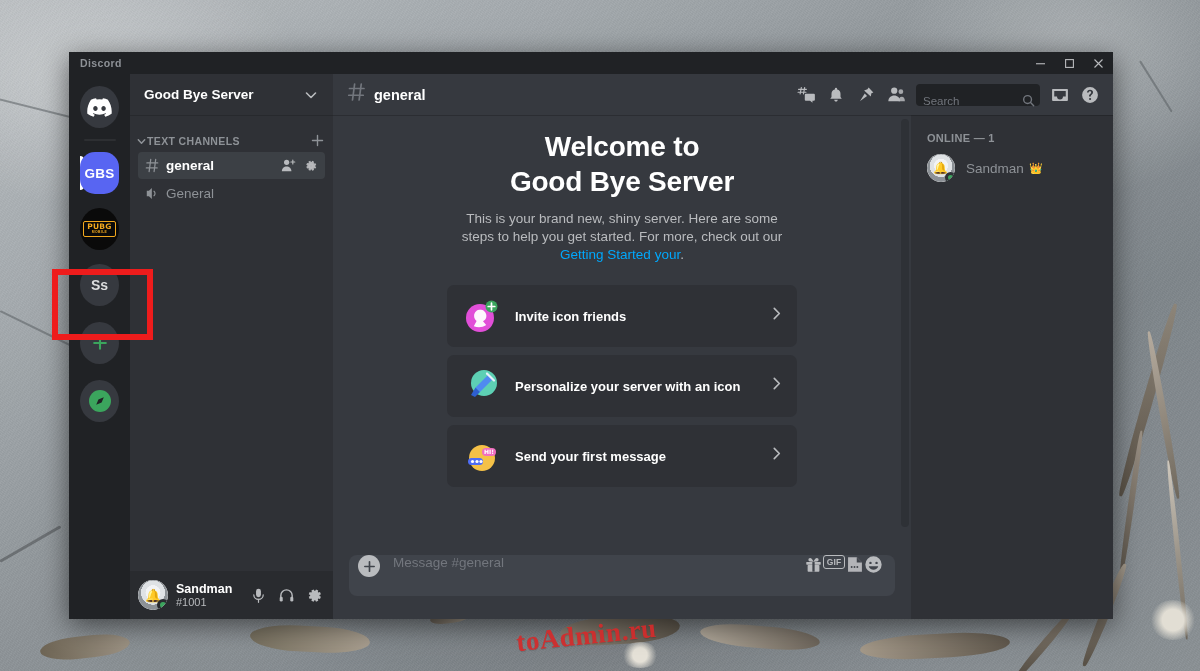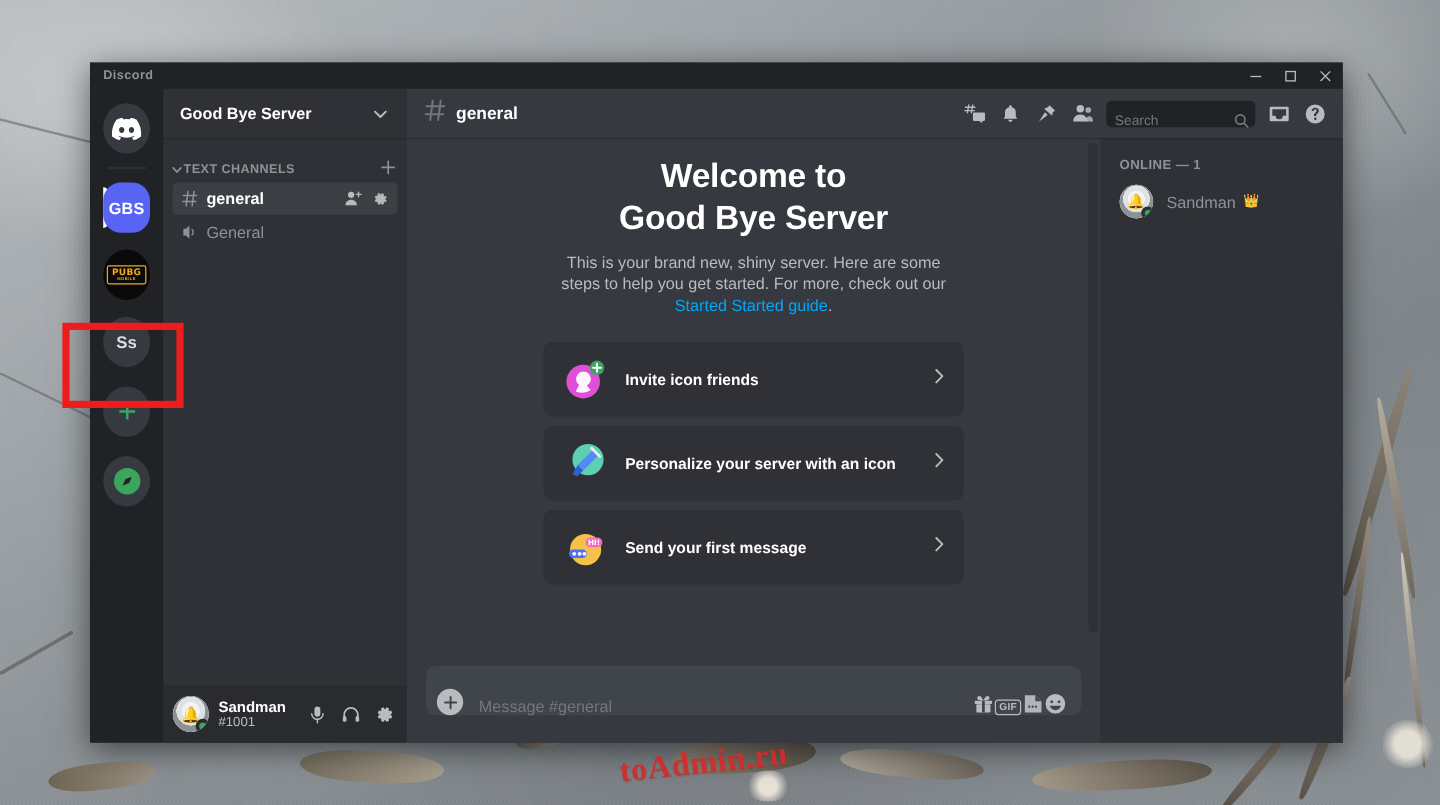--- a/index.html
+++ b/index.html
@@ -37,21 +37,21 @@
     position: absolute; border-radius: 40% / 50%;
     transform-origin: center;
   }
   .lichen {
     position: absolute; border-radius: 50%;
     filter: blur(.4px);
   }
 
   
   #discord-window {
-    position: absolute; left: 75px; top: 52px;
+    position: absolute; left: 69px; top: 52px;
     width: 1044px; height: 567px;
     background: #36393f;
     box-shadow: 0 6px 26px rgba(0,0,0,.55);
     display: flex; flex-direction: column;
     overflow: hidden;
   }
 
   
   #titlebar {
     height: 22px; background: #202225; flex: 0 0 22px;
@@ -234,21 +234,21 @@
 
   #scrollbar-track {
     position: absolute; right: 2px; top: 4px; bottom: 4px; width: 8px;
     background: #2e3136; border-radius: 4px;
   }
 
   
   #msg-bar-wrap { flex: 0 0 auto; padding: 0 16px 23px 16px; }
   #msg-bar {
     height: 41px; background: #40444b; border-radius: 8px;
-    display: flex; align-items: flex-end; padding: 0 12px 0 9px;
+    display: flex; align-items: flex-start; padding: 0 12px 0 9px;
   }
   #msg-bar .plus {
     width: 22px; height: 22px; border-radius: 50%; background: #b9bbbe;
     color: #40444b; display:flex;align-items:center;justify-content:center;
     font-size: 17px; line-height:1; flex:0 0 22px; cursor: pointer;
     font-weight: 300;
   }
   #msg-bar .mph { color: #72767d; font-size: 13.5px; margin-left: 13px; flex: 1 1 auto; }
   #msg-bar .mi { color: #b9bbbe; display:flex;align-items:center; cursor:pointer;}
   .gif-chip {
@@ -553,21 +553,21 @@
       <div id="content-area">
 
         <div id="chat-pane">
 
           <div id="messages">
 
             <div class="welcome-h">Welcome to</div>
             <div class="welcome-h">Good Bye Server</div>
 
             <div class="welcome-sub">
-              <span>This is your brand new, shiny server. Here are some steps to help you get started. For more, check out our </span><a href="#">Started Started guide</a><span>.</span>
+              <span>This is your brand new, shiny server. Here are some steps to help you get started. For more, check out our </span><a href="#">Getting Started your</a><span>.</span>
             </div>
 
             <div class="cards">
 
               <div class="card">
                 <span class="cicon">
                   <svg width="36" height="36" viewBox="0 0 36 36">
                     <circle cx="16" cy="20" r="14" fill="#e14fd8"></circle>
                     <path d="M16.5 11.5c-3.6 0-6.4 2.9-6.4 6.4 0 2 1 3.8 2.5 5l-2.8 5.4c4.3 1.6 8.6 1.3 12.4-1.2l-3.2-3.9c2-1 3.4-3 3.4-5.3 0-3.5-2.9-6.4-6.4-6.4z" fill="#fff" opacity=".95"></path>
                     <circle cx="27.5" cy="8.5" r="6" fill="#3ba55d"></circle>

